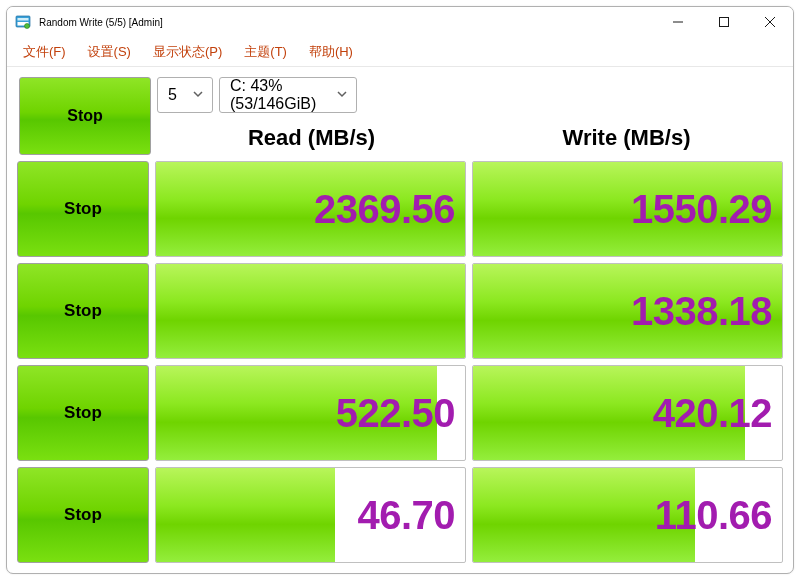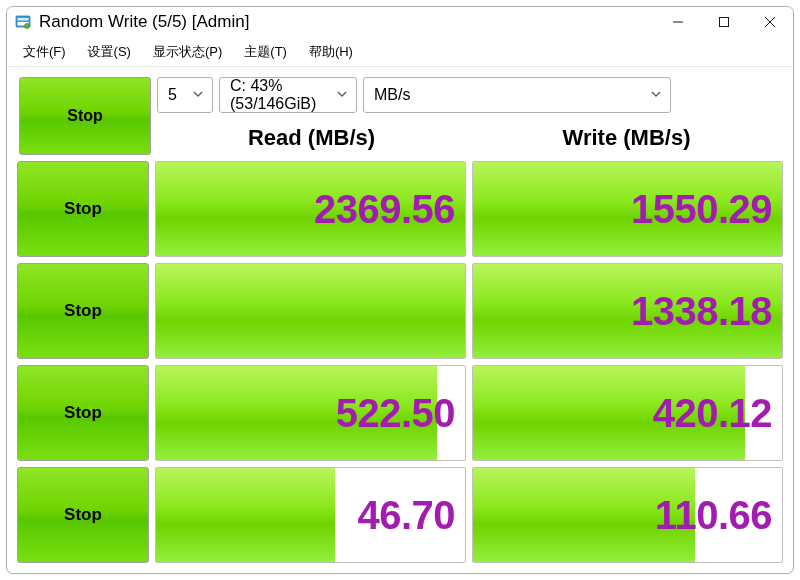--- a/index.html
+++ b/index.html
@@ -2,26 +2,26 @@
 <html><head>
 <meta charset="utf-8">
 <style>
   * { box-sizing: border-box; margin: 0; padding: 0; }
   html, body { width: 800px; height: 580px; overflow: hidden; font-family: "Segoe UI", "Microsoft YaHei", Arial, sans-serif; }
   body { background: #ffffff; padding: 6px; }
   .window { width: 788px; height: 568px; border: 1px solid #b0b0b0; border-radius: 7px; background: #ffffff; overflow: hidden; display: flex; flex-direction: column; box-shadow: 0 0 2px rgba(0,0,0,0.1); }
   .titlebar { height: 30px; display: flex; align-items: center; padding: 0 0 0 8px; background: #ffffff; }
   .app-icon { width: 16px; height: 16px; margin-right: 8px; display: inline-block; }
   .app-icon svg { display:block; }
-  .title-text { font-size: 17px; color: #000; flex: 0 0 auto; }
+  .title-text { font-size: 10px; color: #000; flex: 0 0 auto; }
   .title-spacer { flex: 1; }
   .win-btn { width: 46px; height: 30px; display: flex; align-items: center; justify-content: center; color: #1a1a1a; }
   .win-btn svg { display:block; }
   .menubar { height: 30px; display: flex; align-items: center; padding: 0 6px; gap: 2px; border-bottom: 1px solid #e8e8e8; }
-  .menu-item { padding: 4px 10px; font-size: 13px; color: #000000; border-radius: 3px; }
+  .menu-item { padding: 4px 10px; font-size: 13px; color: #c2410c; border-radius: 3px; }
   .big-btn { grid-row: 1 / span 2; display:flex; align-items:center; justify-content:center; border:1px solid #a0a0a0; border-radius:3px; background: linear-gradient(to bottom, #8fe526 0%, #6fd400 45%, #58c700 55%, #7ae010 100%); font-weight:700; font-size:16px; color:#000; }
   .combo { display:flex; align-items:center; justify-content:space-between; border:1px solid #b0b0b0; border-radius:3px; padding: 0 8px 0 10px; font-size:16px; color:#000; background:#fff; height:36px; }
   .combo .chev { color:#606060; }
   .header-cell { text-align:center; font-weight:700; font-size:22px; color:#000; }
   .data-area { padding: 0 10px 10px 10px; display:flex; flex-direction:column; gap:6px; flex:1; }
   .data-row { display:grid; grid-template-columns: 132px 1fr 1fr; gap:6px; flex:1; }
   .row-btn { display:flex; align-items:center; justify-content:center; border:1px solid #a0a0a0; border-radius:3px; background: linear-gradient(to bottom, #8fe526 0%, #6fd400 45%, #58c700 55%, #7ae010 100%); font-weight:700; font-size:17px; color:#000; }
   .val-cell { position:relative; border:1px solid #c0c0c0; border-radius:2px; overflow:hidden; background:#ffffff; display:flex; align-items:center; justify-content:flex-end; padding-right:10px; }
   .val-fill { position:absolute; left:0; top:0; bottom:0; background: linear-gradient(to bottom, #b8f55a 0%, #8ce820 40%, #6fd400 60%, #94ee3c 100%); }
   .val-text { position:relative; font-weight:700; font-size:40px; color:#a21caf; letter-spacing:-0.5px; }
@@ -78,26 +78,20 @@
         <span class="chev"><svg class="chev-svg" viewBox="0 0 12 12">
               <polyline points="2,4 6,8 10,4" fill="none" stroke="#606060" stroke-width="1.5"></polyline>
             </svg></span>
       </div>
       <div class="combo">
         <span>C: 43% (53/146GiB)</span>
         <span class="chev"><svg class="chev-svg" viewBox="0 0 12 12">
               <polyline points="2,4 6,8 10,4" fill="none" stroke="#606060" stroke-width="1.5"></polyline>
             </svg></span>
       </div>
-      <div class="combo">
-        <span>MB/s</span>
-        <span class="chev"><svg class="chev-svg" viewBox="0 0 12 12">
-              <polyline points="2,4 6,8 10,4" fill="none" stroke="#606060" stroke-width="1.5"></polyline>
-            </svg></span>
-      </div>
     </div>
 
     <div style="grid-column:2; grid-row:2; display:grid; grid-template-columns: 1fr 1fr; gap:6px; margin-top:8px;">
       <div class="header-cell">Read (MB/s)</div>
       <div class="header-cell">Write (MB/s)</div>
     </div>
   </div>
 
   <div class="data-area">
     <div class="data-row">

